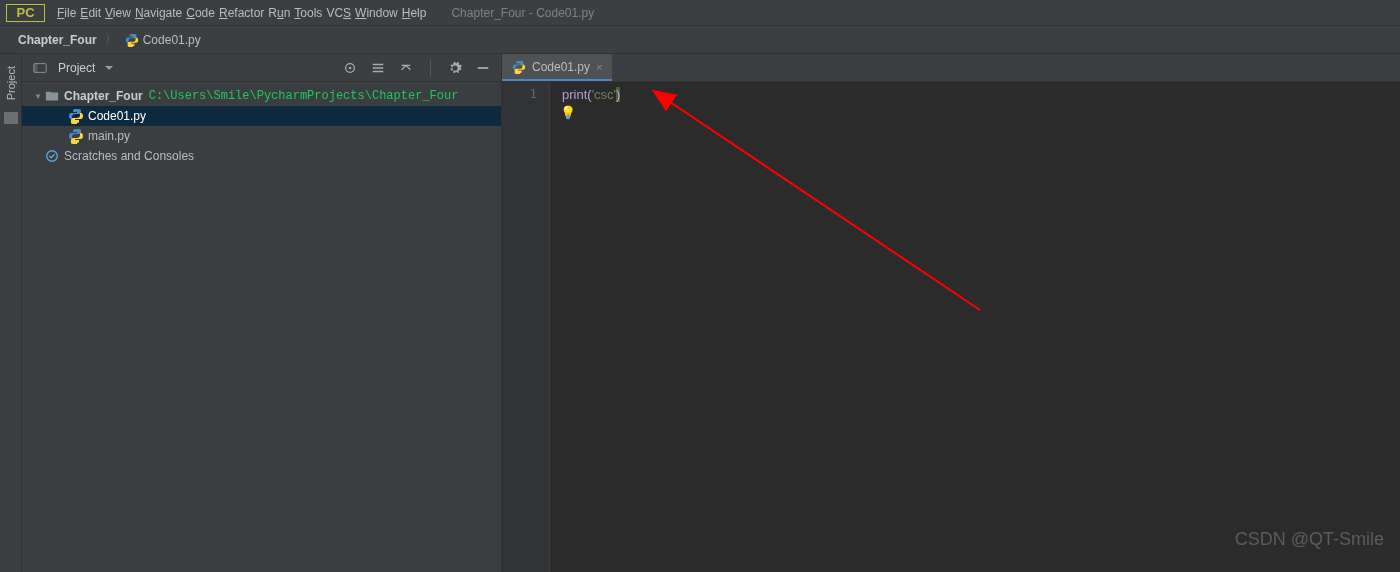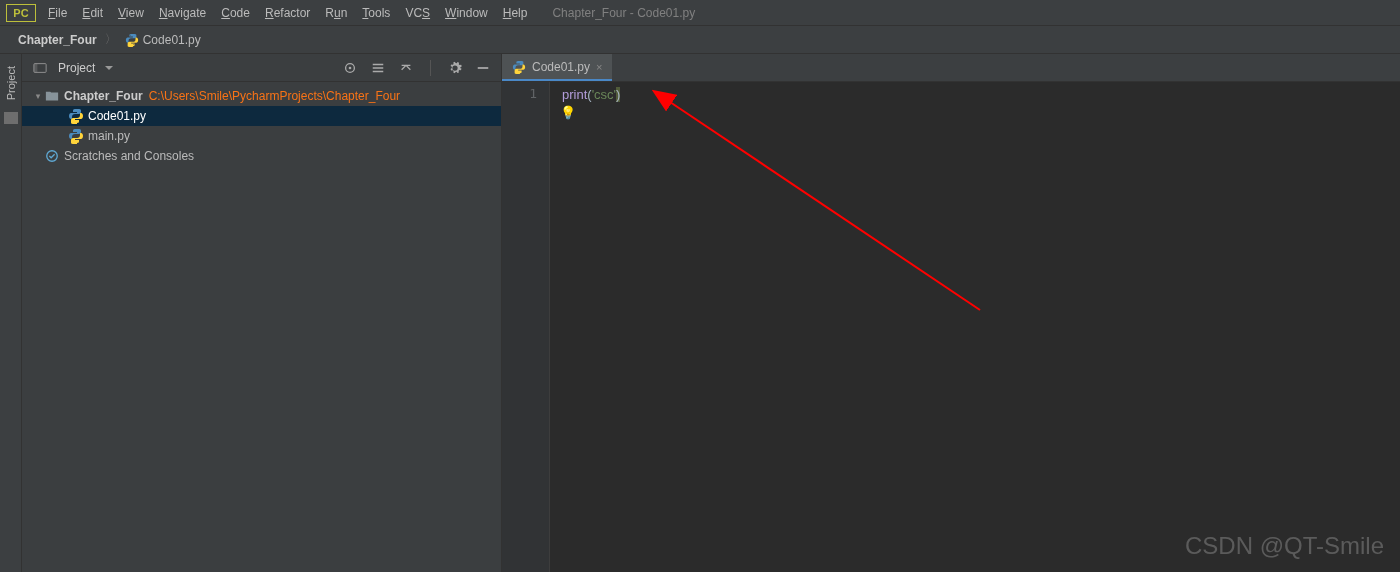--- a/index.html
+++ b/index.html
@@ -15,27 +15,27 @@
     }
     .menubar {
       height: 26px;
       display: flex;
       align-items: center;
       padding: 0 6px;
       background: #3c3f41;
       border-bottom: 1px solid #323232;
     }
     .app-icon {
-      width: 30px; height: 18px;
+      width: 39px; height: 18px;
       border: 1px solid #bdbf3b;
       display: flex; align-items: center; justify-content: center;
-      font-size: 11px; font-weight: bold; color: #bdbf3b;
+      font-size: 13px; font-weight: bold; color: #bdbf3b;
       margin-right: 12px;
     }
-    .menu-items { display: flex; gap: 15px; }
+    .menu-items { display: flex; gap: 4px; }
     .menu-item {
       color: #bbbbbb;
       cursor: pointer;
     }
     .menu-item .mnemonic { text-decoration: underline; }
     .window-title {
       margin-left: 25px;
       color: #808080;
     }
     .breadcrumb-bar {
@@ -151,21 +151,21 @@
     .tree-arrow.down::before { content: "▾"; font-size: 9px; }
     .tree-arrow.right::before { content: "▸"; font-size: 9px; }
     .tree-icon {
       width: 16px; height: 16px;
       display: inline-flex; align-items: center; justify-content: center;
       margin-right: 4px;
     }
     .folder-icon svg { width: 14px; height: 14px; }
     .tree-label { color: #bbbbbb; }
     .tree-label.bold { font-weight: bold; color: #cccccc; }
-    .tree-path { color: #f97316; margin-left: 6px; }
+    .tree-path { color: #22c55e; margin-left: 6px; font-family: Liberation Mono, monospace; }
     .editor-area {
       flex: 1;
       display: flex;
       flex-direction: column;
       background: #2b2b2b;
     }
     .editor-tabs {
       height: 28px;
       display: flex;
       align-items: stretch;
@@ -223,22 +223,22 @@
     }
     .divider-vertical {
       width: 1px;
       background: #555;
       height: 16px;
       margin: 0 4px;
     }
     .watermark {
       position: absolute;
       right: 16px;
-      bottom: 12px;
-      font-size: 24px;
+      bottom: 22px;
+      font-size: 18px;
       color: rgba(180,180,180,0.35);
       font-family: "Segoe UI", sans-serif;
       pointer-events: none;
     }
     .arrow-overlay {
       position: absolute;
       pointer-events: none;
       left: 0; top: 0;
     }
   </style>

